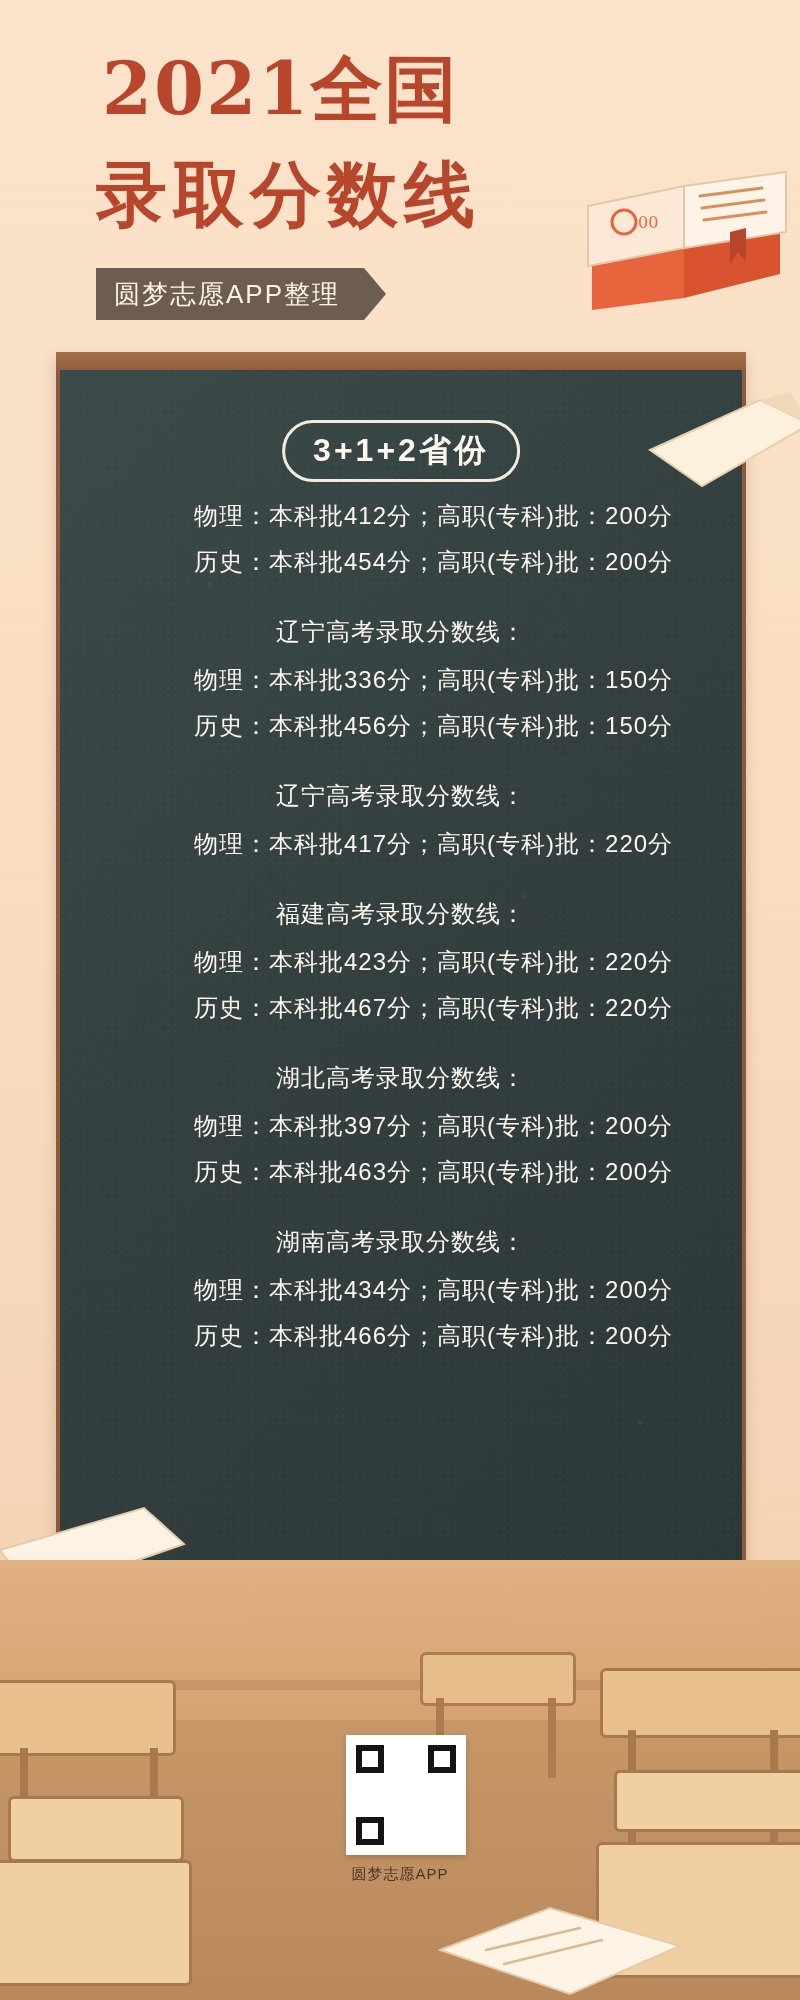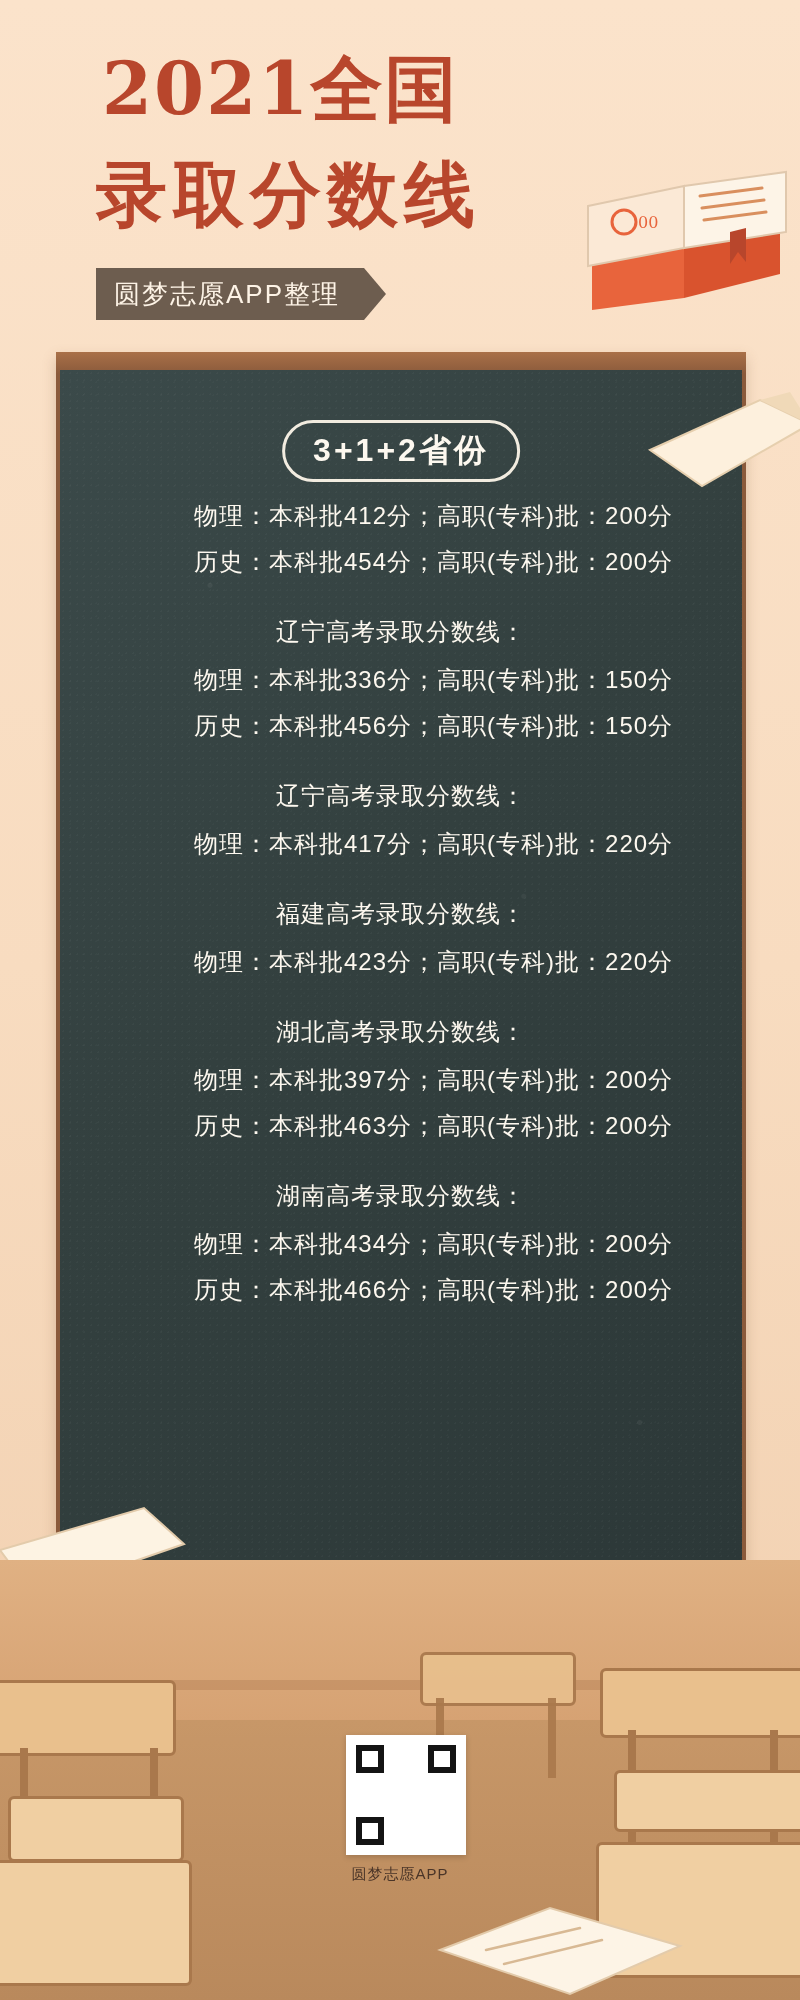--- a/index.html
+++ b/index.html
@@ -322,20 +322,21 @@
         </div>
 
         <div class="province">
           <div class="province-title">辽宁高考录取分数线：</div>
           <div class="line">物理：本科批417分；高职(专科)批：220分</div>
         </div>
 
         <div class="province">
           <div class="province-title">福建高考录取分数线：</div>
           <div class="line">物理：本科批423分；高职(专科)批：220分</div>
+          <div class="line">历史：本科批467分；高职(专科)批：220分</div>
         </div>
 
         <div class="province">
           <div class="province-title">湖北高考录取分数线：</div>
           <div class="line">物理：本科批397分；高职(专科)批：200分</div>
           <div class="line">历史：本科批463分；高职(专科)批：200分</div>
         </div>
 
         <div class="province">
           <div class="province-title">湖南高考录取分数线：</div>

